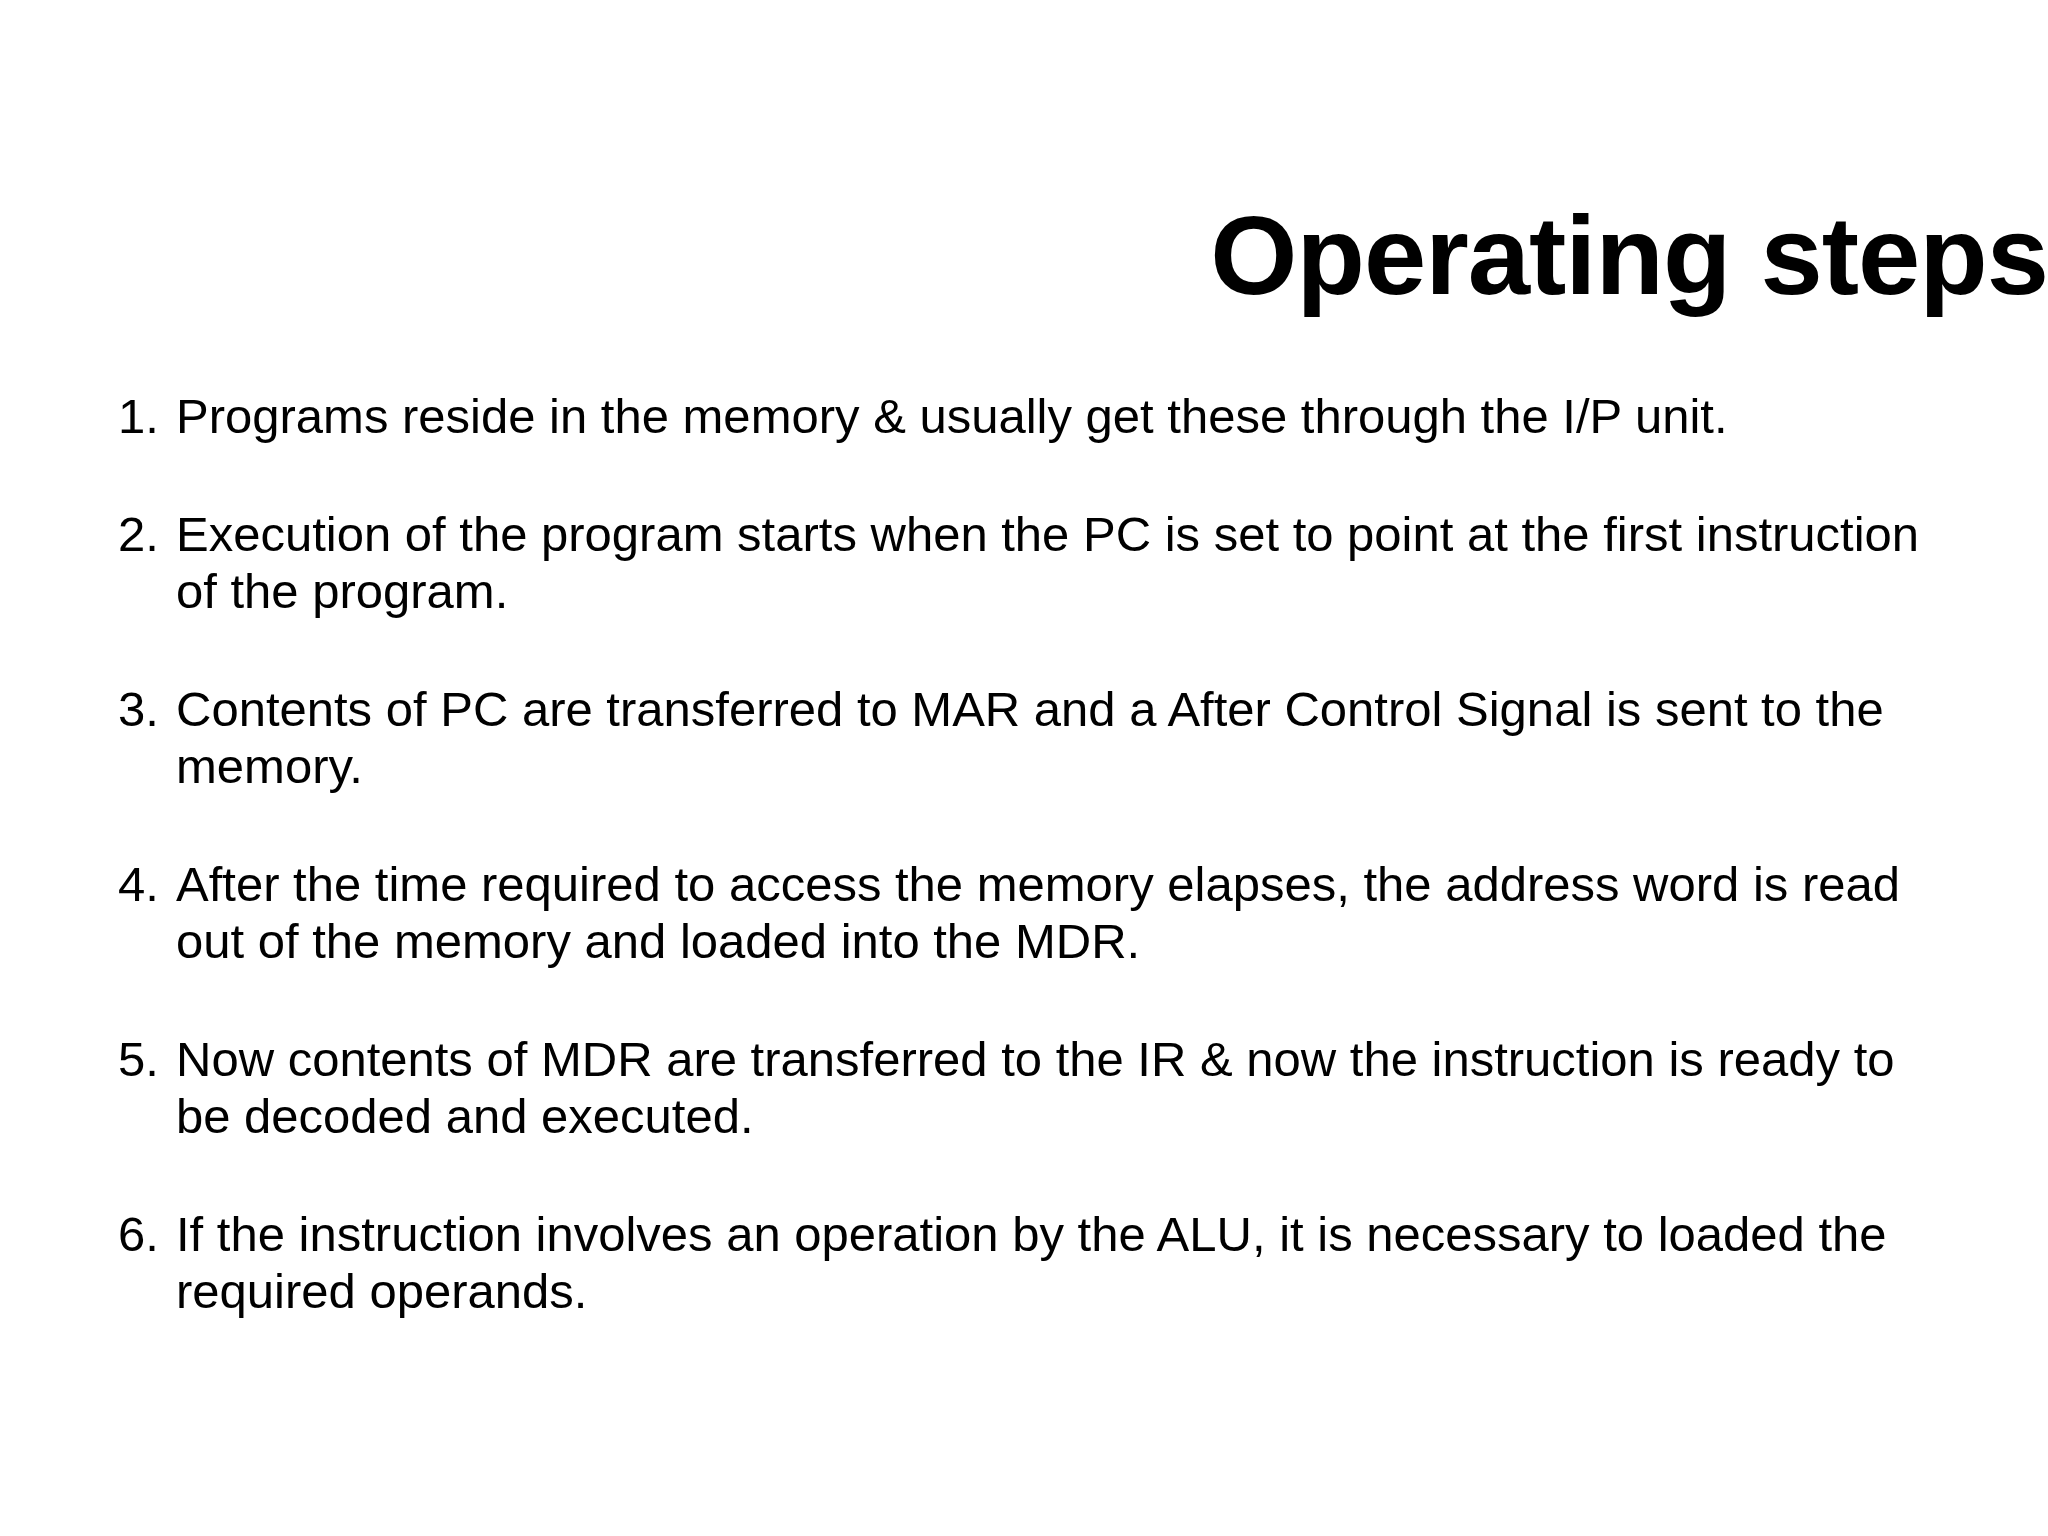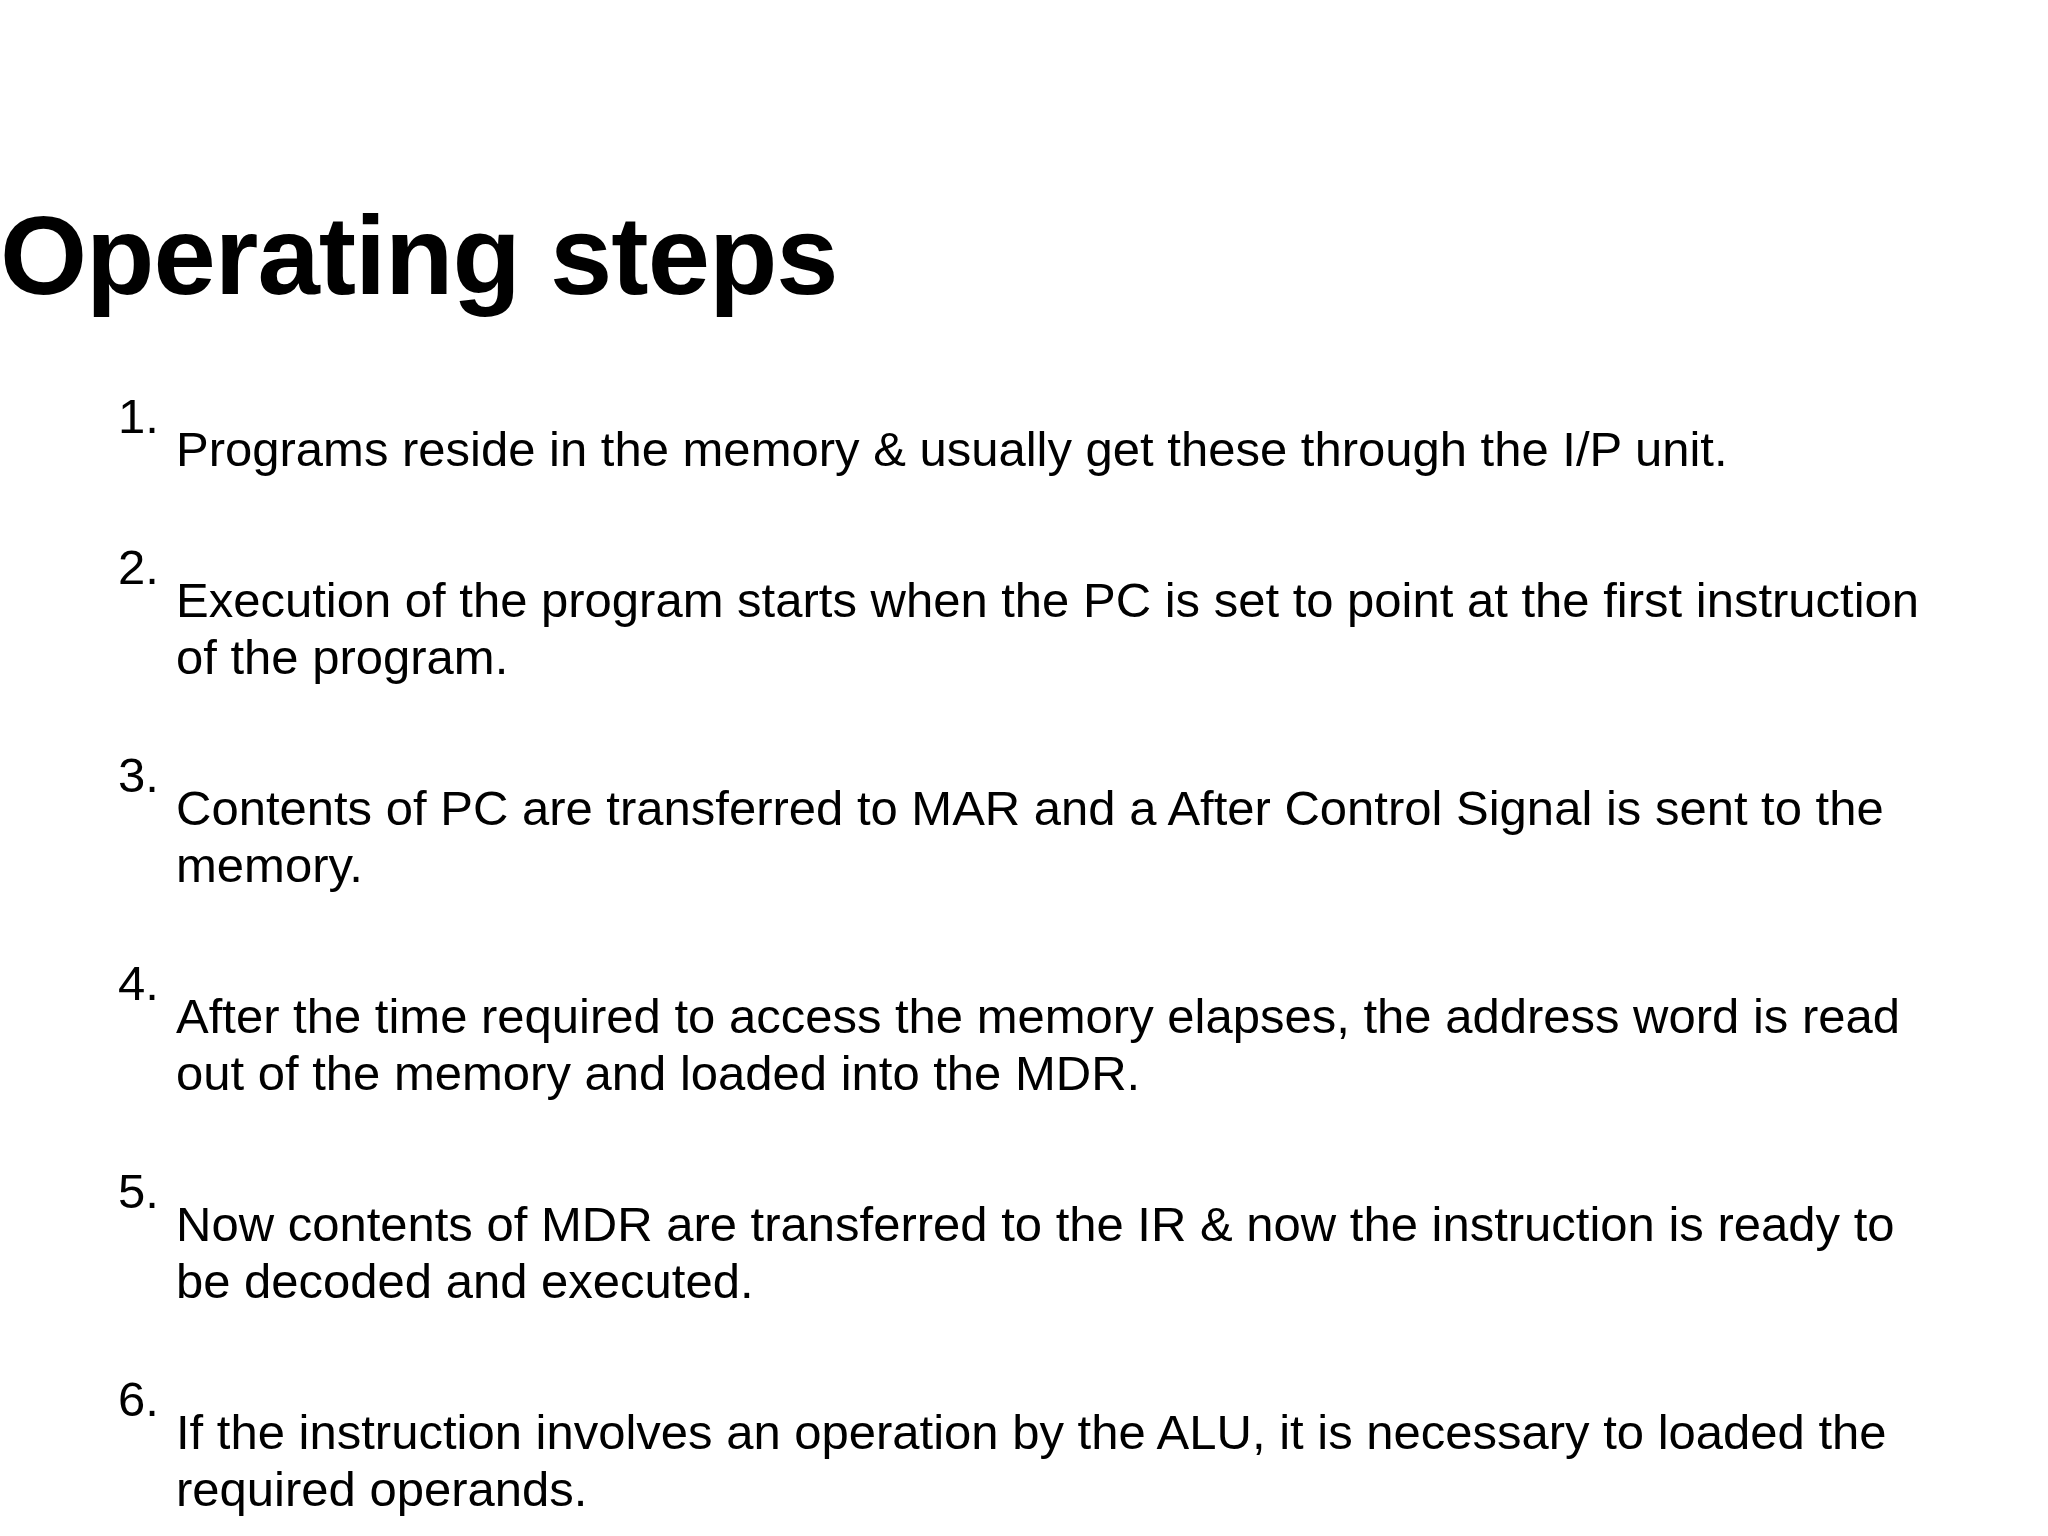--- a/index.html
+++ b/index.html
@@ -23,21 +23,21 @@
     background: #ffffff;
     box-sizing: border-box;
   }
 
   
   .slide-title {
     position: absolute;
     left: 0;
     top: 118px;
     width: 2048px;
-    text-align: left;
+    text-align: right;
     font-size: 112px;
     font-weight: 700;
     line-height: 1.12;
     letter-spacing: -1px;
     color: #000000;
     white-space: nowrap;
   }
 
   
   .body-list {
@@ -74,21 +74,20 @@
     font-size: 49px;
     line-height: 57px;
     text-indent: 0;
     padding-left: 0;
     max-width: 1772px;
   }
 
   
   .step-text {
     margin-left: 0;
-    margin-top: 33px;
   }
 </style>
 </head>
 <body>
 
 <div class="slide">
 
   <h1 class="slide-title">Operating steps</h1>
 
   <ol class="body-list" style="list-style:none;margin:0;padding:0;">

